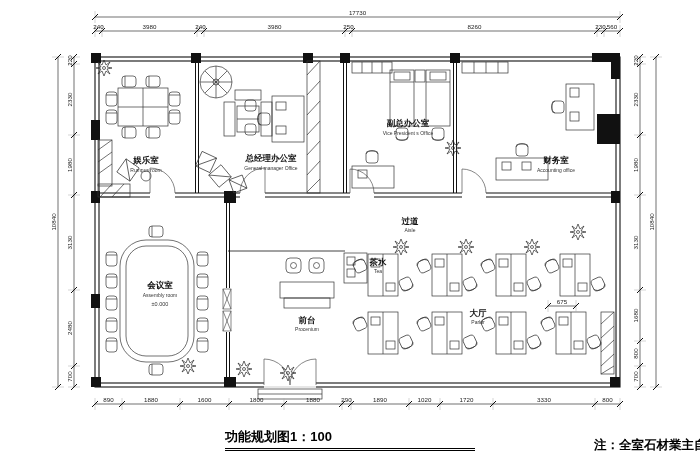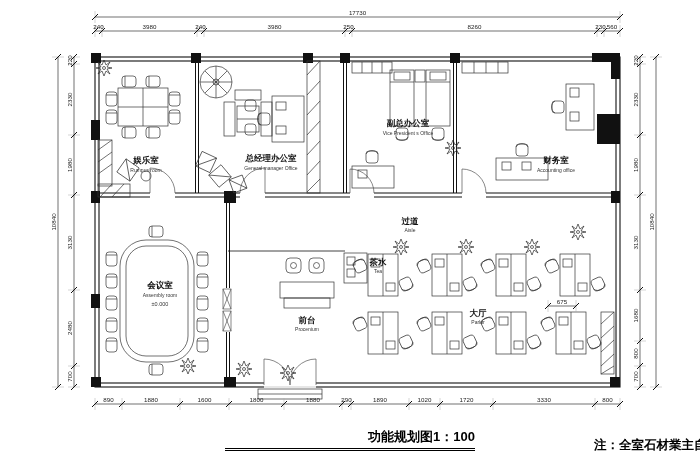--- a/index.html
+++ b/index.html
@@ -6,21 +6,21 @@
   .page{position:relative;width:700px;height:457px;background:#fff;overflow:hidden;
         font-family:"Liberation Sans",sans-serif;}
   svg{position:absolute;left:0;top:0;}
   .roomname{font-size:8.5px;font-weight:bold;fill:#111;text-anchor:middle;}
   .roomen{font-size:5px;fill:#333;text-anchor:middle;}
   .roomlvl{font-size:5.5px;fill:#333;text-anchor:middle;}
   .dim{stroke:#333;stroke-width:.7;}
   .tick{stroke:#111;stroke-width:1;}
   .ext{stroke:#aaa;stroke-width:.5;}
   .dimt{font-size:6.2px;fill:#222;font-family:"Liberation Sans",sans-serif;}
-  .title-block{position:absolute;left:225px;top:428px;width:250px;text-align:right;
+  .title-block{position:absolute;left:225px;top:428px;width:250px;text-align:left;
         font-size:13px;font-weight:bold;color:#000;padding-bottom:2px;
         border-bottom:3px double #000;}
   .owner-note{position:absolute;left:594px;top:437px;font-size:12.5px;font-weight:bold;
         color:#000;white-space:nowrap;}
 </style>
 </head>
 <body>
 
 <div class="page">
 

